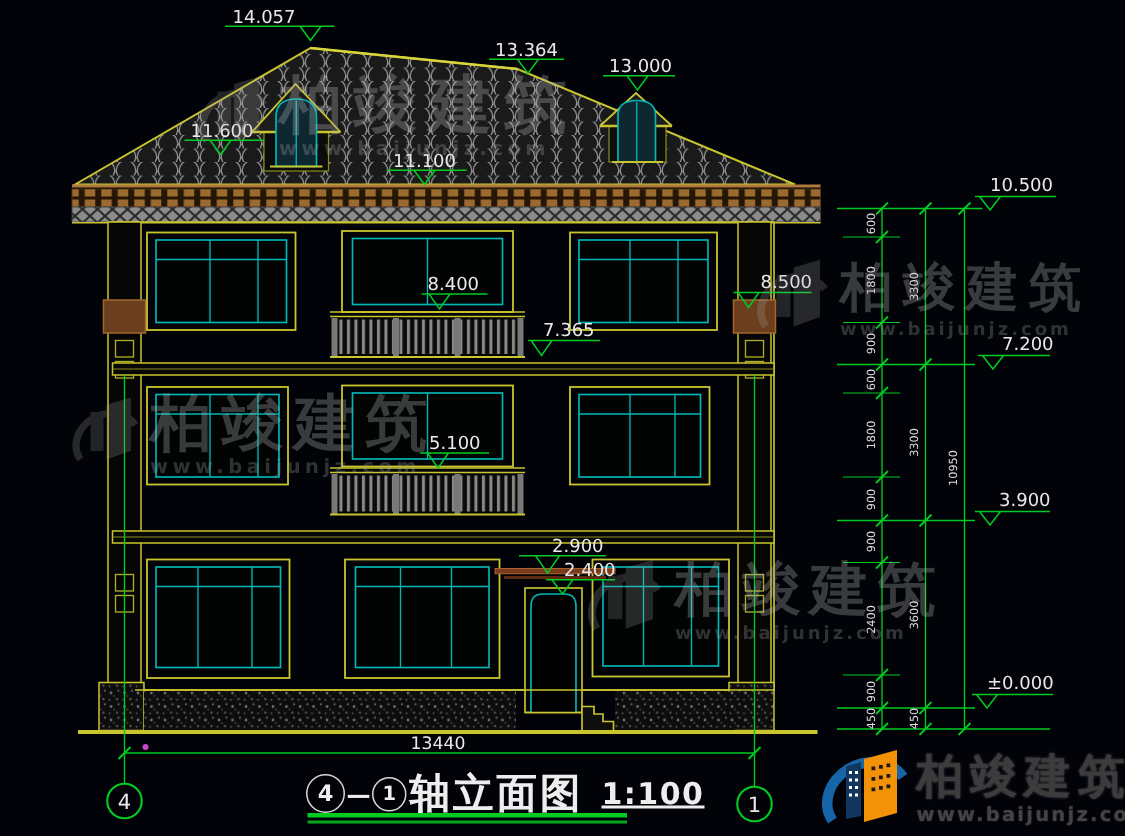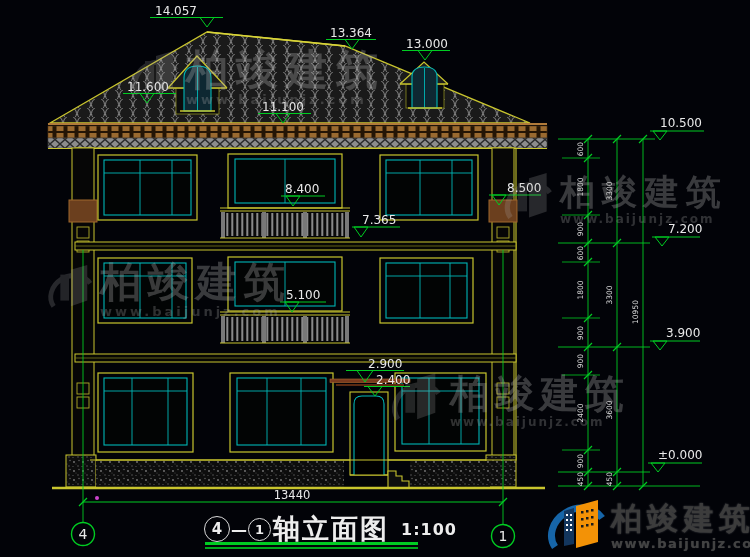--- a/index.html
+++ b/index.html
@@ -18,21 +18,21 @@
   .wm3 .url{font-size:13px;letter-spacing:3px;margin-top:2px;}
   .wm4 .big{font-size:39px;letter-spacing:6px;}
   .wm4 .url{font-size:12px;letter-spacing:2px;margin-top:3px;}
   .title-block{position:absolute;left:204px;top:511px;display:flex;align-items:center;color:#ededed;}
   .cnum{display:inline-flex;align-items:center;justify-content:center;border:1.6px solid #d8d8d8;
         border-radius:50%;color:#ededed;font-weight:bold;}
   .cnum.big{width:24px;height:24px;font-size:15px;}
   .cnum.small{width:21px;height:21px;font-size:13px;}
   .title-dash{font-size:16px;font-weight:bold;margin:0 1px;}
   .title-name{font-size:27px;font-weight:bold;letter-spacing:2px;margin-left:2px;white-space:nowrap;}
-  .title-scale{font-size:16px;font-weight:bold;margin-left:12px;letter-spacing:1px;}
+  .title-scale{font-size:20px;font-weight:bold;margin-left:12px;letter-spacing:1px;text-decoration:underline;}
   .title-underline1{position:absolute;left:205px;top:542px;width:213px;height:3px;background:#00cc22;}
   .title-underline2{position:absolute;left:205px;top:547px;width:213px;height:2px;background:#00aa1c;}
   .logo{position:absolute;left:543px;top:497px;display:flex;align-items:center;gap:4px;}
   .logo .tx{display:flex;flex-direction:column;line-height:1;}
   .logo .brand{font-size:31px;font-weight:bold;color:#3c3c3c;letter-spacing:5px;white-space:nowrap;
                text-shadow:0 0 2px rgba(255,255,255,0.28);}
   .logo .url{font-size:13px;font-weight:bold;color:#434343;letter-spacing:1.5px;margin-top:3px;white-space:nowrap;
              text-shadow:0 0 1px rgba(255,255,255,0.22);}
 </style>
 </head>

